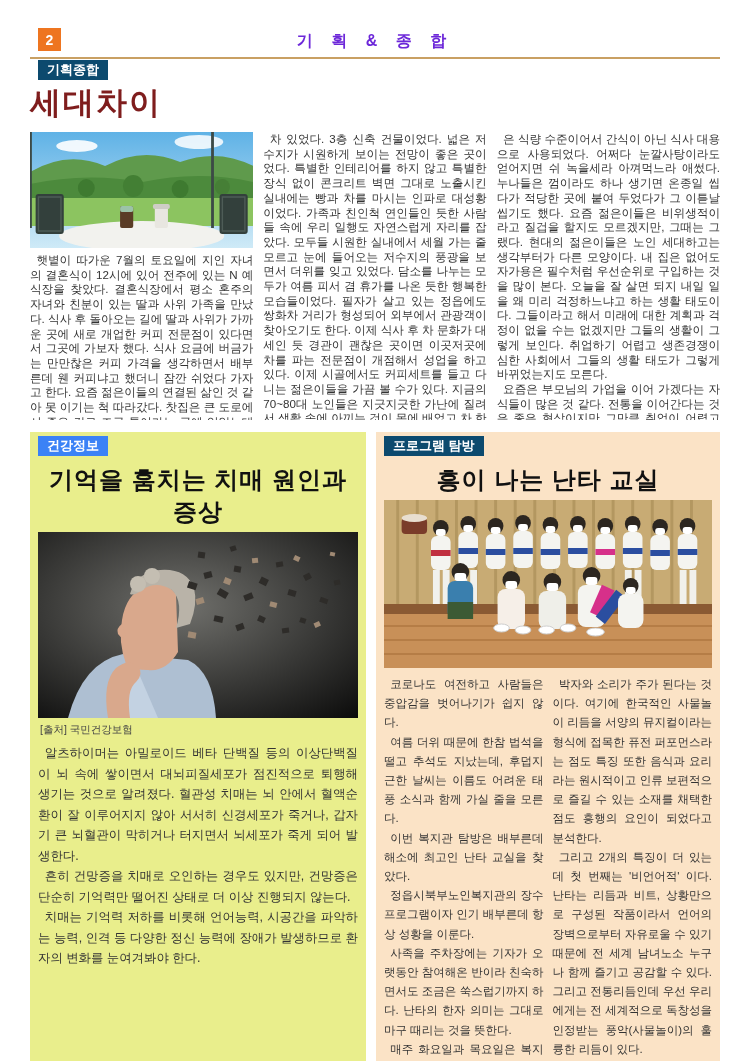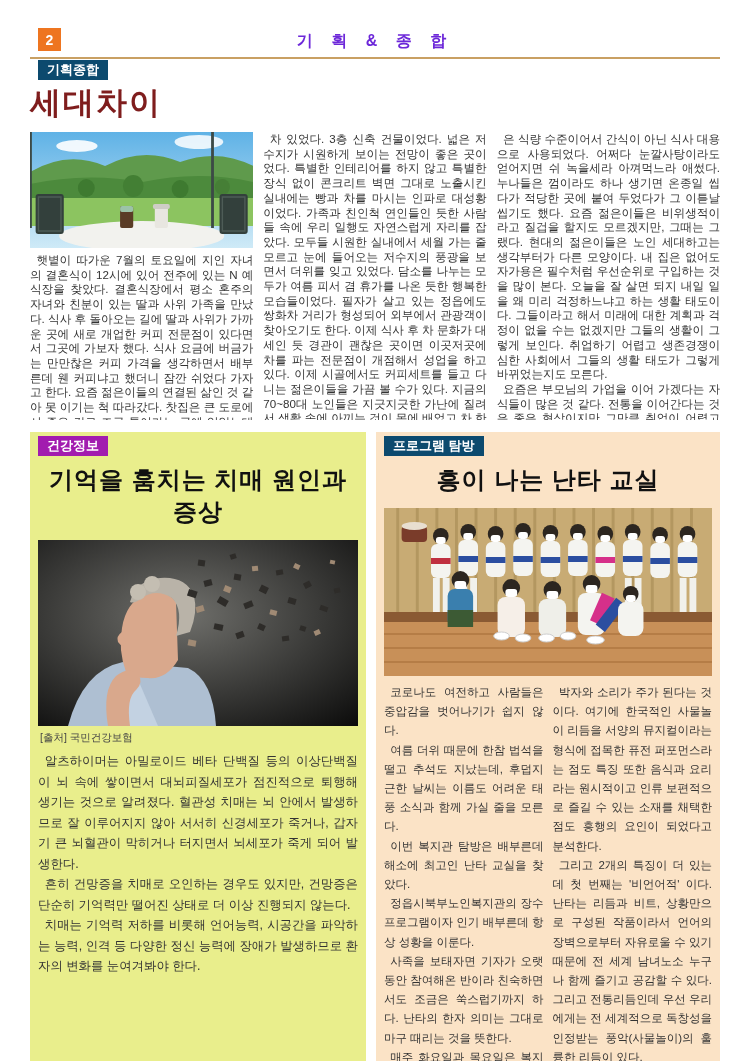--- a/index.html
+++ b/index.html
@@ -12,38 +12,38 @@
   .hdr { position:relative; height:26px; }
   .pageno { position:absolute; left:8px; top:0; width:23px; height:23px;
             background:#ee7520; color:#fff; font-size:14px; font-weight:bold;
             display:flex; align-items:center; justify-content:center; }
   .hdr-title { text-align:center; font-size:16px; font-weight:bold; letter-spacing:7px;
                color:#6d28d9; padding-top:3px; }
   .hdr-rule { border:none; border-top:2px solid #c9a063; margin-top:3px; }
   .tag { display:inline-block; color:#fff; font-weight:bold; font-size:13px;
          padding:3px 9px 4px 9px; line-height:1; }
   .tag.orange { background:#0c4a6e; }
-  .tag.green  { background:#a21caf;text-align:right; }
+  .tag.green  { background:#3b82f6;text-align:right; }
   .hdr-tag { position:relative; margin:1px 0 0 8px; }
 
   
   .main-title { text-align:left; font-size:31px; font-weight:bold; color:#7f1d1d;
                 letter-spacing:2px; margin:2px 0 8px 0; }
   .cols3 { display:flex; gap:10px; height:288px; overflow:hidden; }
   .cols3 .col { width:223.3px; flex:1 1 0; font-size:11.6px; line-height:14.7px;
                 text-align:justify; color:#333; }
   .cols3 p, .ypar p, .ncol p { text-indent:0.55em; }
   .photo-frame { width:100%; margin-bottom:5px; display:block; }
 
   
   .bottom { display:flex; gap:10px; margin-top:12px; height:646px; }
   section.box { padding:4px 8px 10px 8px; overflow:hidden; }
   .health { width:336px; background:#e9ee8c; }
   .nanta  { width:344px; background:#fbe3c6; }
-  .sec-title { text-align:center; font-weight:bold; color:#111; margin:8px 0 12px 0; }
+  .sec-title { text-align:center; font-weight:bold; color:#111; margin:8px 0 4px 0; }
   .health .sec-title { font-size:24px; letter-spacing:1px; }
   .nanta  .sec-title { font-size:24px; letter-spacing:1px; }
   .caption { font-size:10.5px; color:#444; margin:3px 0 6px 2px; }
   .ypar { font-size:12.4px; line-height:20.5px; text-align:justify; color:#333; }
   .ncols { display:flex; gap:9px; margin-top:7px; }
   .ncol { flex:1 1 0; font-size:11.5px; line-height:19.2px; text-align:justify; color:#333; }
 </style>
 </head>
 <body>
 
@@ -167,21 +167,21 @@
           <rect x="232" y="70" width="7" height="5" transform="rotate(14 235 72)"></rect>
           <rect x="256" y="24" width="6" height="5" transform="rotate(26 259 26)"></rect>
           <rect x="276" y="90" width="6" height="5" transform="rotate(-24 279 92)"></rect>
           <rect x="150" y="100" width="8" height="6" transform="rotate(10 154 103)"></rect>
           <rect x="292" y="20" width="5" height="4" transform="rotate(12 294 22)"></rect>
         </g>
       </svg>
       <div class="caption">[출처] 국민건강보험</div>
 
       <div class="ypar">
-          <p>알츠하이머는 아밀로이드 베타 단백질 등의 이상단백질이 뇌 속에 쌓이면서 대뇌피질세포가 점진적으로 퇴행해 생기는 것으로 알려졌다. 혈관성 치매는 뇌 안에서 발생하므로 잘 이루어지지 않아 서서히 신경세포가 죽거나, 갑자기 큰 뇌혈관이 막히거나 터지면서 뇌세포가 죽게 되어 발생한다.</p>
+          <p>알츠하이머는 아밀로이드 베타 단백질 등의 이상단백질이 뇌 속에 쌓이면서 대뇌피질세포가 점진적으로 퇴행해 생기는 것으로 알려졌다. 혈관성 치매는 뇌 안에서 혈액순환이 잘 이루어지지 않아 서서히 신경세포가 죽거나, 갑자기 큰 뇌혈관이 막히거나 터지면서 뇌세포가 죽게 되어 발생한다.</p>
           <p>흔히 건망증을 치매로 오인하는 경우도 있지만, 건망증은 단순히 기억력만 떨어진 상태로 더 이상 진행되지 않는다.</p>
           <p>치매는 기억력 저하를 비롯해 언어능력, 시공간을 파악하는 능력, 인격 등 다양한 정신 능력에 장애가 발생하므로 환자의 변화를 눈여겨봐야 한다.</p>
         </div>
       
     </section>
 
     <section class="box nanta">
       <span class="tag orange">프로그램 탐방</span>
       <h2 class="sec-title">흥이 나는 난타 교실</h2>
 
@@ -331,21 +331,21 @@
           <ellipse cx="216" cy="132" rx="9" ry="4"></ellipse>
         </g>
       </svg>
 
       <div class="ncols">
         <div class="ncol">
             <p>코로나도 여전하고 사람들은 중압감을 벗어나기가 쉽지 않다.</p>
             <p>여름 더위 때문에 한참 법석을 떨고 추석도 지났는데, 후덥지근한 날씨는 이름도 어려운 태풍 소식과 함께 가실 줄을 모른다.</p>
             <p>이번 복지관 탐방은 배부른데 해소에 최고인 난타 교실을 찾았다.</p>
             <p>정읍시북부노인복지관의 장수 프로그램이자 인기 배부른데 항상 성황을 이룬다.</p>
-            <p>사족을 보태자면 기자가 오랫동안 참여해온 반이라 친숙하면서도 조금은 쑥스럽기까지 하다. 난타의 한자 의미는 그대로 마구 때리는 것을 뜻한다.</p>
+            <p>사족을 주차장에는 기자가 오랫동안 참여해온 반이라 친숙하면서도 조금은 쑥스럽기까지 하다. 난타의 한자 의미는 그대로 마구 때리는 것을 뜻한다.</p>
             <p>매주 화요일과 목요일은 복지관에 들어가면 난타북 치는 소리가 난다.</p>
           </div>
         <div class="ncol">
           <div>
               <p>박자와 소리가 주가 된다는 것이다. 여기에 한국적인 사물놀이 리듬을 서양의 뮤지컬이라는 형식에 접목한 퓨전 퍼포먼스라는 점도 특징 또한 음식과 요리라는 원시적이고 인류 보편적으로 즐길 수 있는 소재를 채택한 점도 흥행의 요인이 되었다고 분석한다.</p>
               <p>그리고 2개의 특징이 더 있는데 첫 번째는 '비언어적' 이다. 난타는 리듬과 비트, 상황만으로 구성된 작품이라서 언어의 장벽으로부터 자유로울 수 있기 때문에 전 세계 남녀노소 누구나 함께 즐기고 공감할 수 있다. 그리고 전통리듬인데 우선 우리에게는 전 세계적으로 독창성을 인정받는 풍악(사물놀이)의 훌륭한 리듬이 있다.</p>
             </div>
 
         </div>
       </div>

